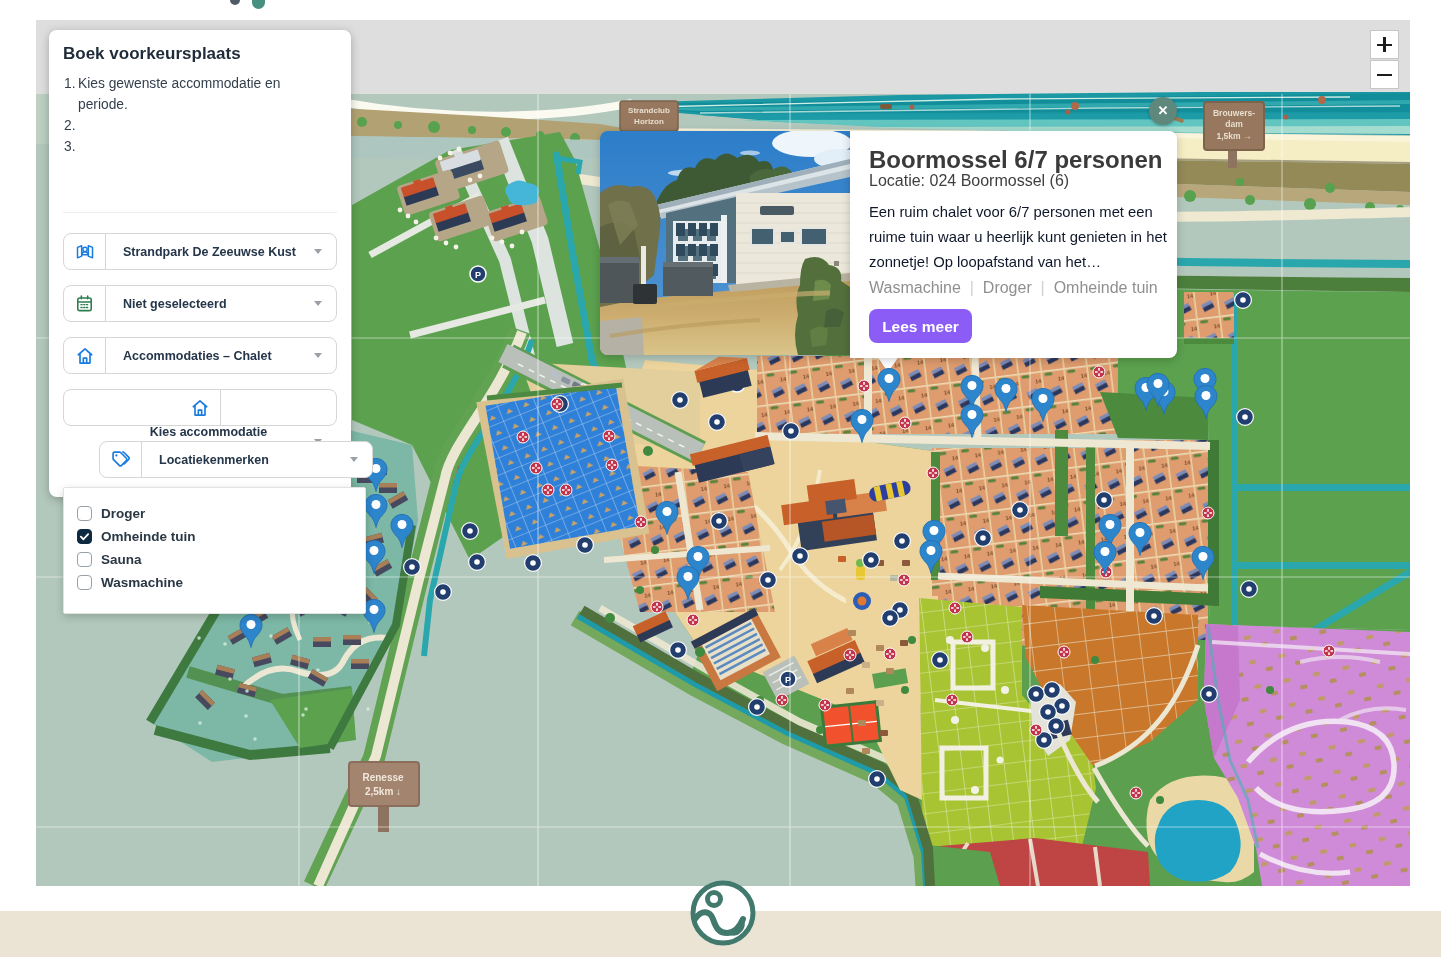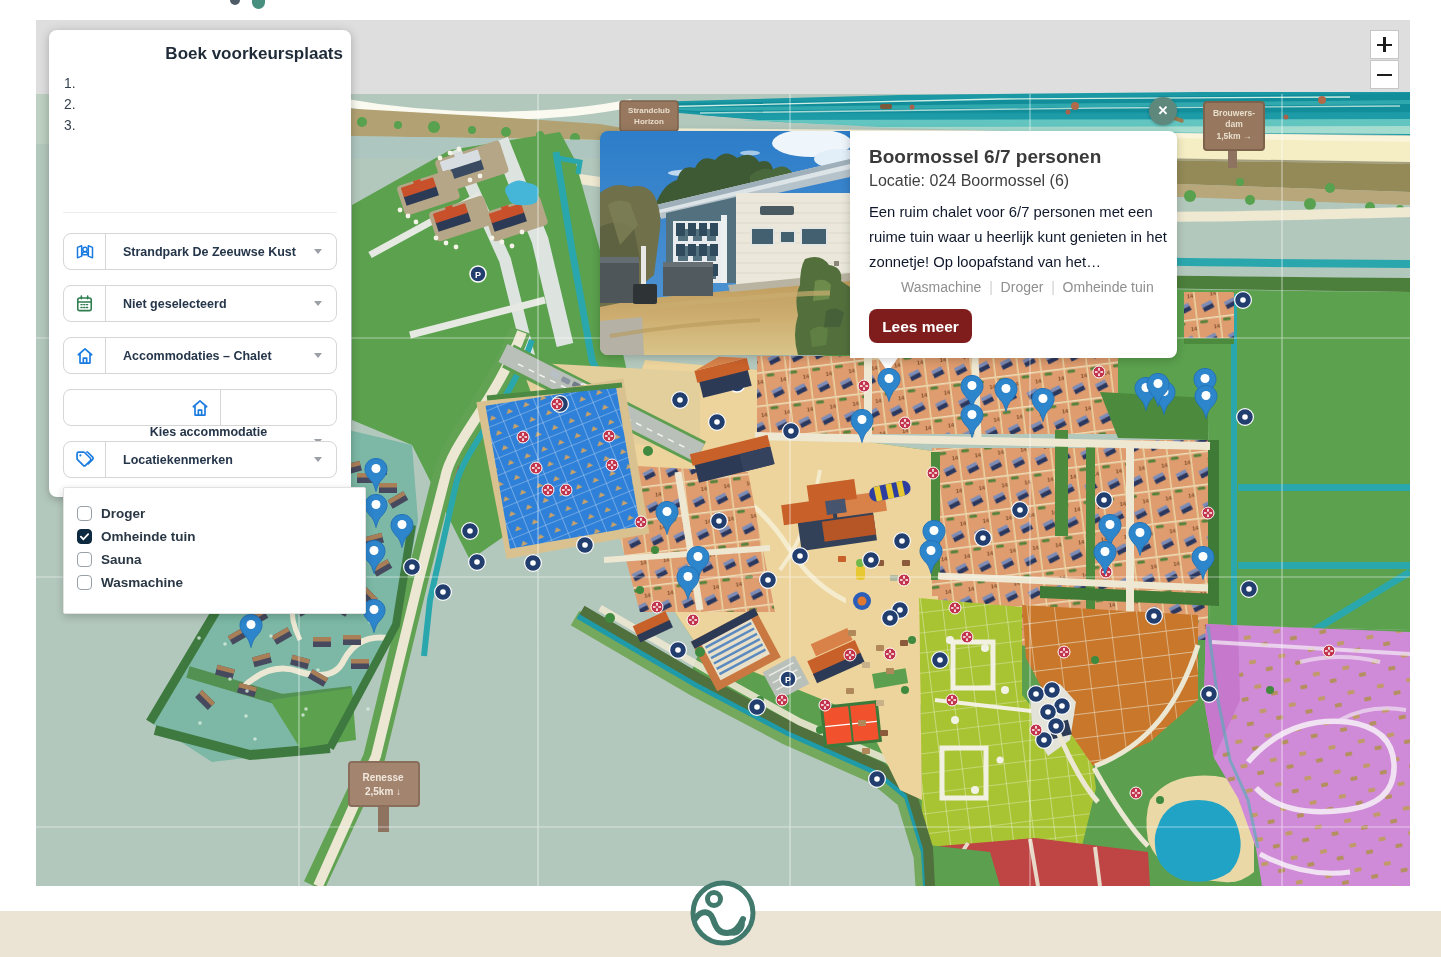--- a/index.html
+++ b/index.html
@@ -764,25 +764,26 @@
 <g transform="translate(1203,557)">
           <path d="M0 -10.5 C-6.4 -10.5 -11 -5.8 -11 0.3 C-11 5.2 -7.2 9.2 -4.2 12.6 C-1.6 15.6 0 22.5 0 22.5 C0 22.5 1.6 15.6 4.2 12.6 C7.2 9.2 11 5.2 11 0.3 C11 -5.8 6.4 -10.5 0 -10.5 Z" fill="#2d85cc" stroke="#2373b8" stroke-width="1"></path>
           <circle cx="0" cy="-0.5" r="4.5" fill="#fff"></circle>
         </g>
 </g>
 </svg>
 </div>
 
 <div class="abs" style="left:49px;top:30px;width:302px;height:467px;background:#fff;border-radius:8px;box-shadow:0 2px 10px rgba(0,0,0,0.25);"></div>
 
-<div class="abs" style="left:63px;top:44px;width:280px;font-size:17px;font-weight:bold;color:#1f2b38;text-align:right;">Boek voorkeursplaats</div>
+<div class="abs" style="left:63px;top:44px;width:280px;font-size:17px;font-weight:bold;color:#1f2b38;">Boek voorkeursplaats</div>
 
 <div class="abs" style="left:64px;top:73px;width:280px;font-size:13.8px;color:#333f4c;line-height:21px;">
 <div style="display:flex;">
       <span style="width:11px;flex:none;">1.</span>
+      <span style="padding-left:3px;">Kies gewenste accommodatie en<br>periode.</span>
     </div>
 <div style="display:flex;">
       <span style="width:11px;flex:none;">2.</span>
     </div>
 <div style="display:flex;">
       <span style="width:11px;flex:none;">3.</span>
     </div>
 </div>
 
 <div class="abs" style="left:63px;top:212px;width:274px;height:1px;background:#ececec;"></div>
@@ -826,21 +827,21 @@
     <span class="icell">
 <svg width="20" height="20" viewBox="0 0 24 24" fill="none" stroke="#1a7be0" stroke-width="2" stroke-linejoin="round" stroke-linecap="round">
         <path d="M4 10.5 12 3.5 20 10.5 M6 9 V20.5 H18 V9"></path>
         <path d="M10 20.5 V14.5 H14 V20.5"></path>
       </svg>
 </span>
     <span class="slabel">Kies accommodatie</span>
     <span class="caret"></span>
   </div>
 
-<div class="abs selrow" style="top:441px;">
+<div class="abs selrow" style="top:441px;margin-left:36px;">
     <span class="icell">
 <svg width="21" height="21" viewBox="0 0 24 24" fill="none" stroke="#1a7be0" stroke-width="1.9" stroke-linejoin="round" stroke-linecap="round">
         <path d="M10.8 3.5 H5.3 A1.8 1.8 0 0 0 3.5 5.3 V10.8 C3.5 11.3 3.7 11.8 4 12.1 L10.6 18.7 C11.3 19.4 12.5 19.4 13.2 18.7 L18.7 13.2 C19.4 12.5 19.4 11.3 18.7 10.6 L12.1 4 C11.8 3.7 11.3 3.5 10.8 3.5 Z"></path>
         <circle cx="7.3" cy="7.3" r="1.2" fill="#1a7be0" stroke="none"></circle>
         <path d="M14.6 3.4 L15.4 3.4 21.3 9.3 C22 10 22 11.2 21.3 11.9 L16.2 17"></path>
       </svg>
 </span>
     <span class="slabel">Locatiekenmerken</span>
     <span class="caret"></span>
   </div>
@@ -958,29 +959,29 @@
 <path d="M205 128 q16 -6 24 6 q14 2 12 16 l9 6 0 68 -52 0 q-6 -20 0 -40 q-4 -18 2 -30 q0 -18 5 -26 Z" fill="#53703c"></path>
 <path d="M215 150 q10 -4 16 4 l-2 14 -16 2 Z" fill="#6d8c4c"></path>
 <path d="M226 180 q10 -6 18 2 l-4 14 -16 0 Z" fill="#46603a"></path>
 <path d="M210 200 q8 -8 18 -2 l-2 16 -14 2 Z" fill="#5f7f44"></path>
 <path d="M30 180 q60 -10 110 -12 q60 -6 90 -6" stroke="#c9ad6f" stroke-width="5" fill="none" opacity="0.7"></path>
 <path d="M10 205 q70 -12 150 -16" stroke="#b79a5c" stroke-width="4" fill="none" opacity="0.6"></path>
 </svg></div>
 
 <div class="abs" style="left:850px;top:131px;width:327px;height:227px;background:#fff;border-radius:0 8px 8px 0;box-shadow:0 2px 10px rgba(0,0,0,0.2);"></div>
 
-<div class="abs" style="left:869px;top:146px;font-size:19px;font-weight:bold;color:#3a3a3a;">Boormossel 6/7 personen</div>
+<div class="abs" style="left:869px;top:146px;font-size:24px;font-weight:bold;color:#3a3a3a;">Boormossel 6/7 personen</div>
 
 <div class="abs" style="left:869px;top:172px;font-size:16px;color:#3f3f3f;">Locatie: 024 Boormossel (6)</div>
 
 <div class="abs" style="left:869px;top:200px;width:300px;font-size:14.8px;color:#0f172a;line-height:25px;">Een ruim chalet voor 6/7 personen met een ruime tuin waar u heerlijk kunt genieten in het zonnetje! Op loopafstand van het…</div>
 
-<div class="abs" style="left:869px;top:279px;font-size:14px;color:#8f8f8f;margin-left:32px;">Wasmachine <span style="color:#d0d0d0;">&nbsp;|&nbsp;</span> Droger <span style="color:#d0d0d0;">&nbsp;|&nbsp;</span> Omheinde tuin</div>
-
-<div class="abs" style="left:869px;top:309px;width:103px;height:34px;background:#7f1d1d;border-radius:8px;color:#fff;font-size:15.5px;font-weight:bold;text-align:center;line-height:35px;">Lees meer</div>
+<div class="abs" style="left:869px;top:279px;font-size:16px;color:#8f8f8f;">Wasmachine <span style="color:#d0d0d0;">&nbsp;|&nbsp;</span> Droger <span style="color:#d0d0d0;">&nbsp;|&nbsp;</span> Omheinde tuin</div>
+
+<div class="abs" style="left:869px;top:309px;width:103px;height:34px;background:#8b5cf6;border-radius:8px;color:#fff;font-size:15.5px;font-weight:bold;text-align:center;line-height:35px;">Lees meer</div>
 
 <div class="abs" style="left:1149px;top:97px;width:28px;height:28px;background:#5f887d;border-radius:50%;color:#fff;font-size:13px;font-weight:bold;text-align:center;line-height:28px;box-shadow:0 1px 3px rgba(0,0,0,0.25);">✕</div>
 
 <div class="abs" style="left:1370px;top:30px;width:29px;height:29px;background:#fff;border:1px solid #c6c6c6;box-sizing:border-box;">
 <div class="abs" style="left:6px;top:12.5px;width:15px;height:2.6px;background:#1c1c1c;"></div>
 <div class="abs" style="left:12.2px;top:6px;width:2.6px;height:15px;background:#1c1c1c;"></div>
 </div>
 
 <div class="abs" style="left:1370px;top:60px;width:29px;height:29px;background:#fff;border:1px solid #c6c6c6;box-sizing:border-box;">
 <div class="abs" style="left:6px;top:12.5px;width:15px;height:2.6px;background:#1c1c1c;"></div>

